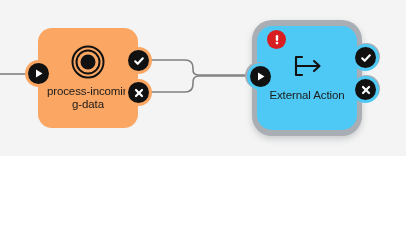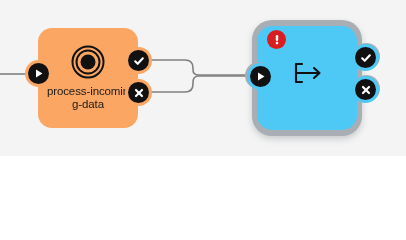--- a/index.html
+++ b/index.html
@@ -175,20 +175,21 @@
     <div class="node" id="node-external">
 
       <div class="node-glyph">
         <svg width="34" height="28" viewBox="0 0 34 28">
           <path d="M 12,3 L 6,3 L 6,21 L 12,21" fill="none" stroke="#111111" stroke-width="2.1" stroke-linecap="round" stroke-linejoin="round"></path>
           <line x1="6" y1="12" x2="29" y2="12" stroke="#111111" stroke-width="2.1" stroke-linecap="round"></line>
           <polyline points="24,7 29.5,12 24,17" fill="none" stroke="#111111" stroke-width="2.1" stroke-linecap="round" stroke-linejoin="round"></polyline>
         </svg>
       </div>
 
+      <div class="node-label">External Action</div>
     </div>
   </div>
 
   <div class="error-badge" style="left:267px; top:30px;">
     <svg width="10" height="13" viewBox="0 0 10 13">
       <rect x="3.8" y="2" width="2.4" height="6" rx="1.2" fill="#ffffff"></rect>
       <circle cx="5" cy="10.1" r="1.35" fill="#ffffff"></circle>
     </svg>
   </div>
 

